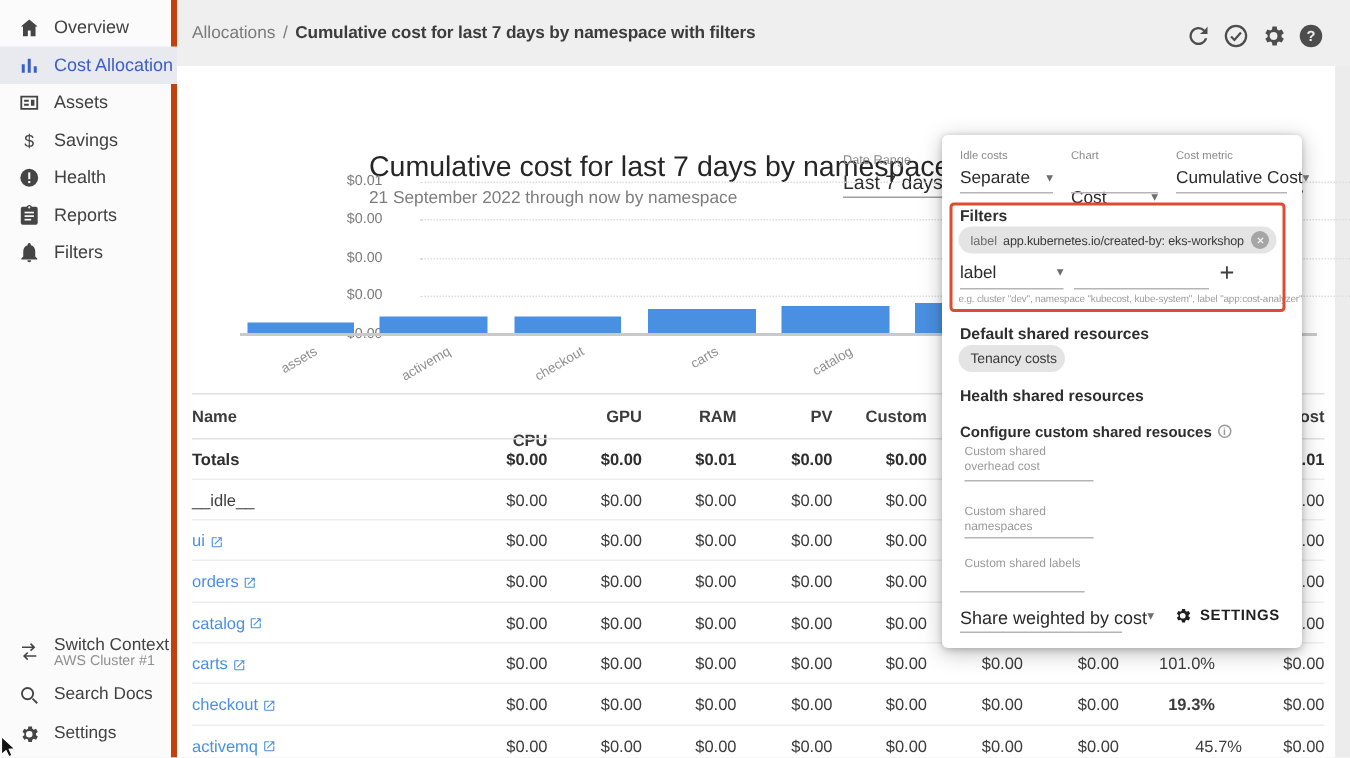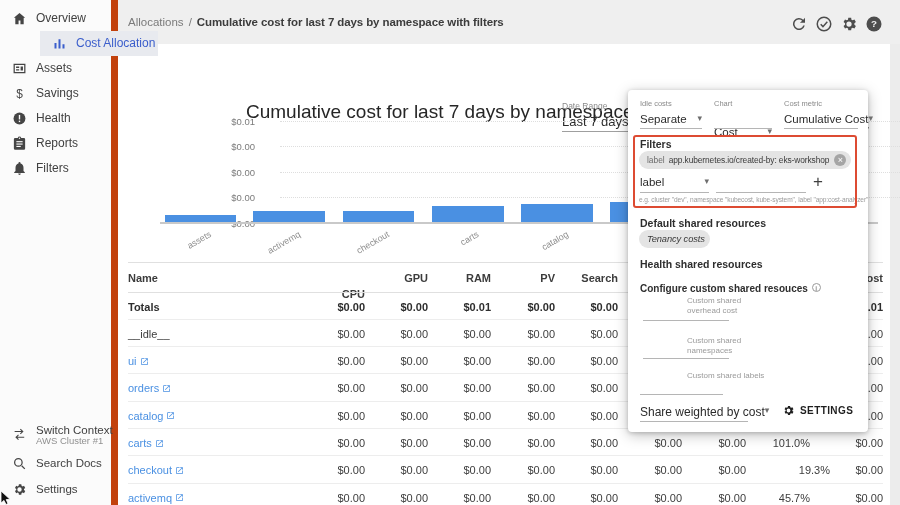--- a/index.html
+++ b/index.html
@@ -10,21 +10,21 @@
 
   
   #topbar { left:118px; top:0; width:782px; height:44px; background:#efefef; }
   #breadcrumb { left:10px; top:16px; font-size:11.5px; white-space:nowrap; }
   #breadcrumb .bc-link { color:#7a7a7a; }
   #breadcrumb .bc-sep { color:#7a7a7a; padding:0 5px; }
   #breadcrumb .bc-cur { color:#3c3c3c; font-weight:bold; letter-spacing:-0.1px; }
   .tb-icon { position:absolute; top:15px; width:18px; height:18px; color:#4d4d4d; cursor:pointer; }
 
   
-  #sidebar { left:0; top:0; width:118px; height:505px; background:#fbfbfb; border-right:7px solid #c2410c; z-index:5; }
+  #sidebar { left:0; top:0; width:118px; height:505px; background:#fbfbfb; border-right:4px solid #c2410c; z-index:5; }
   .side-item { position:absolute; left:0; width:118px; height:25px; cursor:pointer; }
   .side-item.active { background:#e8eaef; }
   .side-ico { position:absolute; left:12px; top:5px; width:15px; height:15px; color:#454545; }
   .side-item.active .side-ico { color:#3b5ecc; }
   .side-label { position:absolute; left:36px; top:0; line-height:25px; font-size:12px; color:#414141; white-space:nowrap; }
   .side-item.active .side-label { color:#3b5ecc; }
   .side-sub { position:absolute; left:36px; top:13px; font-size:9.5px; color:#909090; white-space:nowrap; }
 
   
   #card { left:118px; top:44px; width:772px; height:461px; background:#ffffff; }
@@ -60,21 +60,21 @@
   .caret { color:#6e6e6e; font-size:9px; }
   .uline { position:absolute; height:1px; background:#b5b5b5; }
   .p-head { font-size:10.5px; font-weight:bold; color:#2e2e2e; white-space:nowrap; }
   #red-box { left:5px; top:45px; width:224px; height:73px; border:2px solid #dd4b32; border-radius:3px; pointer-events:none; z-index:3; }
   .chip { position:absolute; background:#e4e4e4; border-radius:9px; height:18px; display:flex; align-items:center; padding:0 5px 0 8px; }
   .chip-key { font-size:8.4px; color:#6b6b6b; margin-right:4px; white-space:nowrap; }
   .chip-val { font-size:8.4px; color:#3a3a3a; letter-spacing:-0.1px; white-space:nowrap; }
   .chip-x { width:12px; height:12px; border-radius:50%; background:#a5a5a5; color:#ffffff; font-size:9px; line-height:12px;
             text-align:center; margin-left:5px; cursor:pointer; flex:0 0 auto; }
   .helper { font-size:6.6px; color:#9c9c9c; letter-spacing:-0.1px; white-space:nowrap; }
-  .f-label { font-size:8px; color:#9a9a9a; line-height:1.3;margin-left:44px; }
+  .f-label { font-size:8px; color:#9a9a9a; line-height:1.3; }
   .p-desc { font-size:7.8px; color:#6b6b6b; white-space:nowrap; }
   #settings-btn { display:flex; align-items:center; gap:5px; cursor:pointer; }
   #settings-btn span { font-size:10px; font-weight:bold; color:#1f1f1f; letter-spacing:0.4px; }
   .info-ico { display:inline-block; width:9px; height:9px; border:1px solid #9a9a9a; border-radius:50%;
               font-size:7px; color:#9a9a9a; text-align:center; line-height:9px; margin-left:4px; vertical-align:1px; }
   .plus-btn { font-size:17px; color:#3f3f3f; cursor:pointer; }
   input.bare { border:none; outline:none; background:transparent; font-size:11px; width:100%; }
   #gutter { left:890px; top:44px; width:10px; height:461px; background:#ececec; }
 </style>
 </head>
@@ -115,21 +115,21 @@
 <div id="sidebar" class="abs">
   <div id="side-nav">
       <div class="side-item" style="top: 6px;">
         <span class="side-ico">
           <svg width="15" height="15" viewBox="0 0 24 24" fill="currentColor">
             <path d="M12 3.2 3 10.6h2.3V21h5.2v-6h3v6h5.2V10.6H21z"></path>
           </svg>
         </span>
         <span class="side-label">Overview</span>
       </div>
-      <div class="side-item active" style="top: 31px; margin-left: 40px;">
+      <div class="side-item active" style="top: 31px;">
         <span class="side-ico">
           <svg width="15" height="15" viewBox="0 0 24 24" fill="currentColor">
             <path d="M4 11h3.2v9H4zM10.4 5h3.2v15h-3.2zM16.8 13H20v7h-3.2z"></path>
           </svg>
         </span>
         <span class="side-label">Cost Allocation</span>
       </div>
       <div class="side-item" style="top: 56px;">
         <span class="side-ico">
           <svg width="15" height="15" viewBox="0 0 24 24" fill="currentColor">
@@ -204,20 +204,21 @@
             <path d="M19.14 12.94a7 7 0 0 0 .06-.94 7 7 0 0 0-.06-.94l2.03-1.58-1.92-3.32-2.39.96a7 7 0 0 0-1.62-.94l-.36-2.54h-3.84l-.36 2.54a7 7 0 0 0-1.62.94l-2.39-.96-1.92 3.32 2.03 1.58a7 7 0 0 0 0 1.88l-2.03 1.58 1.92 3.32 2.39-.96a7 7 0 0 0 1.62.94l.36 2.54h3.84l.36-2.54a7 7 0 0 0 1.62-.94l2.39.96 1.92-3.32-2.03-1.58zM12 15.5A3.5 3.5 0 1 1 15.5 12 3.5 3.5 0 0 1 12 15.5z"></path>
           </svg>
         </span>
         <span class="side-label" style="font-size:11.5px;">Settings</span>
       </div>
     </div>
 </div>
 
 <div id="card" class="abs">
   <div id="page-title" class="abs">Cumulative cost for last 7 days by namespace with filters</div>
+  <div id="page-subtitle" class="abs">21 September 2022 through now by namespace</div>
 
   <div class="ctl-label" style="left:444px; top:57px;">Date Range</div>
   <div class="ctl-value" style="left:444px; top:70px;">Last 7 days</div>
   <div class="ctl-line" style="left:444px; top:87px; width:88px;"></div>
 
   <div class="ctl-label" style="left:540px; top:57px;">Aggregate by</div>
   <div class="ctl-value" style="left:540px; top:70px;">Namespace</div>
   <div class="ctl-line" style="left:540px; top:87px; width:89px;"></div>
 
   <div id="toolbar-icons">
@@ -275,21 +276,21 @@
       <div class="xtick" style="right: 325px; top: 185px;">catalog</div>
       <div class="bar" style="left: 491.75px; width: 71.5px; top: 157.5px; height: 20px; background: rgb(74, 144, 226);"></div>
     </div>
   <div id="table">
       <div class="tline" style="top: 218px; left: 10px; width: 755px;"></div>
       <div class="th" style="left: 10px; width: 160px; top: 228px;">Name</div>
       <div class="th right" style="left: 177px; width: 70px; top: 244px;">CPU</div>
       <div class="th right" style="left: 240px; width: 70px; top: 228px;">GPU</div>
       <div class="th right" style="left: 303px; width: 70px; top: 228px;">RAM</div>
       <div class="th right" style="left: 367px; width: 70px; top: 228px;">PV</div>
-      <div class="th right" style="left: 430px; width: 70px; top: 228px;">Search</div>
+      <div class="th right" style="left: 430px; width: 70px; top: 228px;">Custom</div>
       <div class="th right" style="left: 494px; width: 70px; top: 228px;">LB</div>
       <div class="th right" style="left: 558px; width: 70px; top: 228px;">Shared</div>
       <div class="th right" style="left: 622px; width: 70px; top: 228px;">Efficiency</div>
       <div class="th right" style="left: 695px; width: 70px; top: 228px;">Total cost</div>
       <div class="tline" style="top: 247.5px; left: 10px; width: 755px;"></div>
       <div class="td bold" style="left: 10px; width: 180px; top: 256.5px;">Totals</div>
       <div class="td right bold" style="left: 177px; width: 70px; top: 256.5px;">$0.00</div>
       <div class="td right bold" style="left: 240px; width: 70px; top: 256.5px;">$0.00</div>
       <div class="td right bold" style="left: 303px; width: 70px; top: 256.5px;">$0.01</div>
       <div class="td right bold" style="left: 367px; width: 70px; top: 256.5px;">$0.00</div>
@@ -365,34 +366,34 @@
       <div class="td" style="left: 10px; width: 180px; top: 420.3px;"><span class="tbl-link">checkout<svg width="9" height="9" viewBox="0 0 24 24" fill="currentColor">
             <path d="M19 19H5V5h7V3H5a2 2 0 0 0-2 2v14a2 2 0 0 0 2 2h14a2 2 0 0 0 2-2v-7h-2zM14 3v2h3.6l-9.8 9.8 1.4 1.4L19 6.4V10h2V3z"></path>
           </svg></span></div>
       <div class="td right" style="left: 177px; width: 70px; top: 420.3px;">$0.00</div>
       <div class="td right" style="left: 240px; width: 70px; top: 420.3px;">$0.00</div>
       <div class="td right" style="left: 303px; width: 70px; top: 420.3px;">$0.00</div>
       <div class="td right" style="left: 367px; width: 70px; top: 420.3px;">$0.00</div>
       <div class="td right" style="left: 430px; width: 70px; top: 420.3px;">$0.00</div>
       <div class="td right" style="left: 494px; width: 70px; top: 420.3px;">$0.00</div>
       <div class="td right" style="left: 558px; width: 70px; top: 420.3px;">$0.00</div>
-      <div class="td right" style="left: 642px; width: 70px; top: 420.3px;">19.3%</div>
+      <div class="td right" style="left: 622px; width: 70px; top: 420.3px; font-weight: bold;">19.3%</div>
       <div class="td right" style="left: 695px; width: 70px; top: 420.3px;">$0.00</div>
       <div class="rline" style="top: 438.6px; left: 10px; width: 755px;"></div>
       <div class="td" style="left: 10px; width: 180px; top: 447.6px;"><span class="tbl-link">activemq<svg width="9" height="9" viewBox="0 0 24 24" fill="currentColor">
             <path d="M19 19H5V5h7V3H5a2 2 0 0 0-2 2v14a2 2 0 0 0 2 2h14a2 2 0 0 0 2-2v-7h-2zM14 3v2h3.6l-9.8 9.8 1.4 1.4L19 6.4V10h2V3z"></path>
           </svg></span></div>
       <div class="td right" style="left: 177px; width: 70px; top: 447.6px;">$0.00</div>
       <div class="td right" style="left: 240px; width: 70px; top: 447.6px;">$0.00</div>
       <div class="td right" style="left: 303px; width: 70px; top: 447.6px;">$0.00</div>
       <div class="td right" style="left: 367px; width: 70px; top: 447.6px;">$0.00</div>
       <div class="td right" style="left: 430px; width: 70px; top: 447.6px;">$0.00</div>
       <div class="td right" style="left: 494px; width: 70px; top: 447.6px;">$0.00</div>
       <div class="td right" style="left: 558px; width: 70px; top: 447.6px;">$0.00</div>
-      <div class="td right" style="left: 622px; width: 70px; top: 447.6px;">45.7%</div>
+      <div class="td right" style="left: 640px; width: 70px; top: 447.6px;">45.7%</div>
       <div class="td right" style="left: 695px; width: 70px; top: 447.6px;">$0.00</div>
     </div>
 </div>
 
 <div id="panel" class="abs">
   <div class="p-abs" style="left:12px; top:9px; width:62px;">
     <div class="psel-label">Idle costs</div>
     <div class="psel-value" style="margin-top:5px;">
         <span>Separate</span>
         <span class="caret">▾</span>
@@ -434,21 +435,21 @@
     </div>
   <div class="uline" style="left:12px; top:102px; width:69px;"></div>
   <div class="p-abs" style="left:88px; top:85px; width:90px;"><input class="bare" placeholder="" style=""></div>
   <div class="uline" style="left:88px; top:102px; width:90px;"></div>
   <div class="plus-btn p-abs" style="left:185px; top:82px;">+</div>
 
   <div class="helper p-abs" style="left:11px; top:106px; width:222px;">e.g. cluster "dev", namespace "kubecost, kube-system", label "app:cost-analyzer"</div>
 
   <div class="p-head p-abs" style="left:12px; top:127px;">Default shared resources</div>
   <div class="chip" style="left:11px; top:140px;">
-    <span class="chip-val" style="font-size:9.3px;font-style:italic;">Tenancy costs</span>
+    <span class="chip-val" style="font-size:9.3px;">Tenancy costs</span>
   </div>
 
   <div class="p-head p-abs" style="left:12px; top:168px;">Health shared resources</div>
 
   <div class="p-head p-abs" style="left:12px; top:193px; font-size:10px;"><span>Configure custom shared resouces</span><span class="info-ico">i</span></div>
 
   <div class="f-label p-abs" style="left:15px; top:206px; width:58px;">Custom shared overhead cost</div>
   <div class="uline" style="left:15px; top:230px; width:86px;"></div>
 
   <div class="f-label p-abs" style="left:15px; top:246px; width:58px;">Custom shared namespaces</div>

